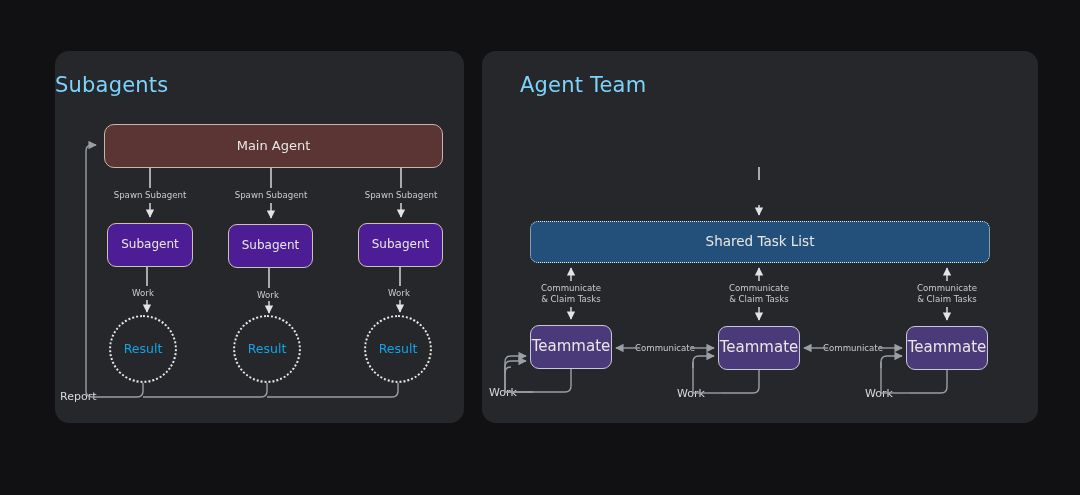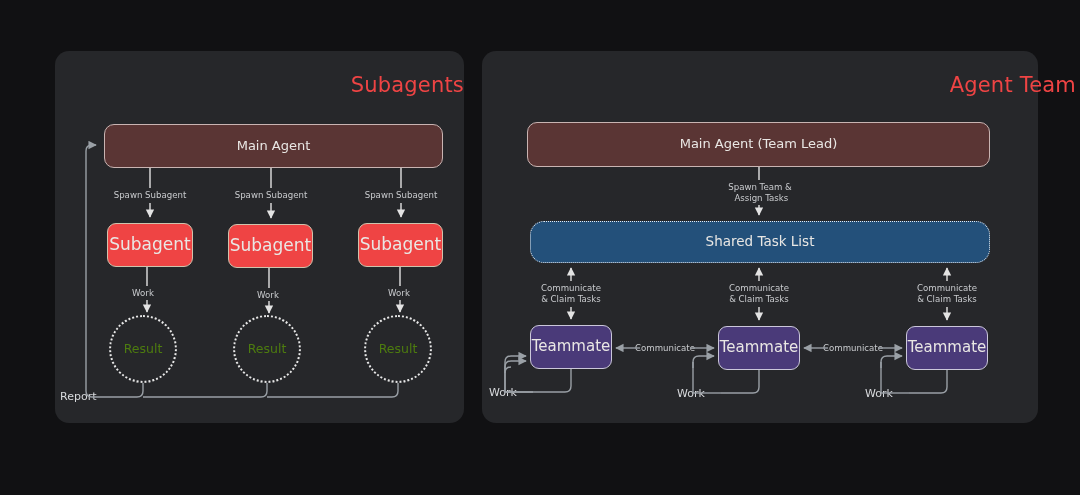--- a/index.html
+++ b/index.html
@@ -1,28 +1,28 @@
 <!DOCTYPE html>
 <html><head>
 <meta charset="utf-8">
 <style>
   html,body{margin:0;padding:0;background:#111113;}
   body{width:1080px;height:495px;overflow:hidden;font-family:"DejaVu Sans","Liberation Sans",sans-serif;}
   .stage{position:relative;width:1080px;height:495px;background:#111113;}
   .panel{position:absolute;background:#26272a;border-radius:14px;}
   #panel-left{left:55px;top:51px;width:409px;height:372px;}
   #panel-right{left:482px;top:51px;width:556px;height:372px;}
-  .panel-title{position:absolute;width:100%;text-align:right;color:#ef4444;font-size:21px;letter-spacing:.2px;}
+  .panel-title{position:absolute;width:100%;text-align:left;color:#7dd3fc;font-size:21px;letter-spacing:.2px;}
   .node{position:absolute;box-sizing:border-box;display:flex;align-items:center;justify-content:center;
         border-radius:9px;color:#e9e7e4;text-align:left;line-height:1.15;}
   .node.main{background:#5a3534;border:1.2px solid #c9b4b2;font-size:13px;border-radius:10px;}
-  .node.sub{background:#ef4444;border:1.2px solid #cfc3ad;font-size:17px;}
-  .node.tasklist{background:#23507a;border:1.8px dotted #e6eaf0;font-size:13.5px;border-radius:14px;}
+  .node.sub{background:#4c1d95;border:1.2px solid #cfc3ad;font-size:12px;}
+  .node.tasklist{background:#23507a;border:1.8px dotted #e6eaf0;font-size:13.5px;border-radius:8px;}
   .node.mate{background:#4a3a79;border:1.2px solid #cbc7da;font-size:15px;}
-  .node.result{background:transparent;border:2.4px dotted #e8e8e8;border-radius:50%;font-size:12.5px;color:#4d7c0f;}
+  .node.result{background:transparent;border:2.4px dotted #e8e8e8;border-radius:50%;font-size:12.5px;color:#0ea5e9;}
   .edge-label{position:absolute;color:#c9cbce;font-size:8.6px;text-align:center;line-height:1.3;white-space:pre;}
   .edge-label.big{font-size:11px;color:#d7d9dc;}
   svg.links{position:absolute;left:0;top:0;width:1080px;height:495px;pointer-events:none;}
   .ln{stroke:#9aa0a6;stroke-width:1.4px;fill:none;}
   .ln-white{stroke:#e3e3e3;stroke-width:1.4px;fill:none;}
 </style>
 </head>
 <body>
 
 <div class="stage">
@@ -48,30 +48,27 @@
   <div class="edge-label" style="left:118px;top:288px;width:50px;">Work</div>
   <div class="edge-label" style="left:243px;top:290px;width:50px;">Work</div>
   <div class="edge-label" style="left:374px;top:288px;width:50px;">Work</div>
 
   <div class="edge-label big" style="left:60px;top:390px;width:56px;text-align:left;">Report</div>
 
   <div class="panel" id="panel-right">
     <div class="panel-title" style="top:22px;margin-left:38px;">Agent Team</div>
   </div>
 
-  <div class="node main" style="left:527px;top:122px;width:463px;height:45px;">Main Agent (Team Lead)</div>
 
   <div class="node tasklist" style="left:530px;top:221px;width:460px;height:42px;">Shared Task List</div>
 
   <div class="node mate" style="left:530px;top:325px;width:82px;height:44px;">Teammate</div>
   <div class="node mate" style="left:718px;top:326px;width:82px;height:44px;">Teammate</div>
   <div class="node mate" style="left:906px;top:326px;width:82px;height:44px;">Teammate</div>
 
-  <div class="edge-label" style="left:712px;top:182px;width:96px;">Spawn Team &amp;
- Assign Tasks</div>
 
   <div class="edge-label" style="left:523px;top:283px;width:96px;">Communicate
 &amp; Claim Tasks</div>
   <div class="edge-label" style="left:711px;top:283px;width:96px;">Communicate
 &amp; Claim Tasks</div>
   <div class="edge-label" style="left:899px;top:283px;width:96px;">Communicate
 &amp; Claim Tasks</div>
 
   <div class="edge-label" style="left:627px;top:343px;width:76px;">Communicate</div>
   <div class="edge-label" style="left:815px;top:343px;width:76px;">Communicate</div>

